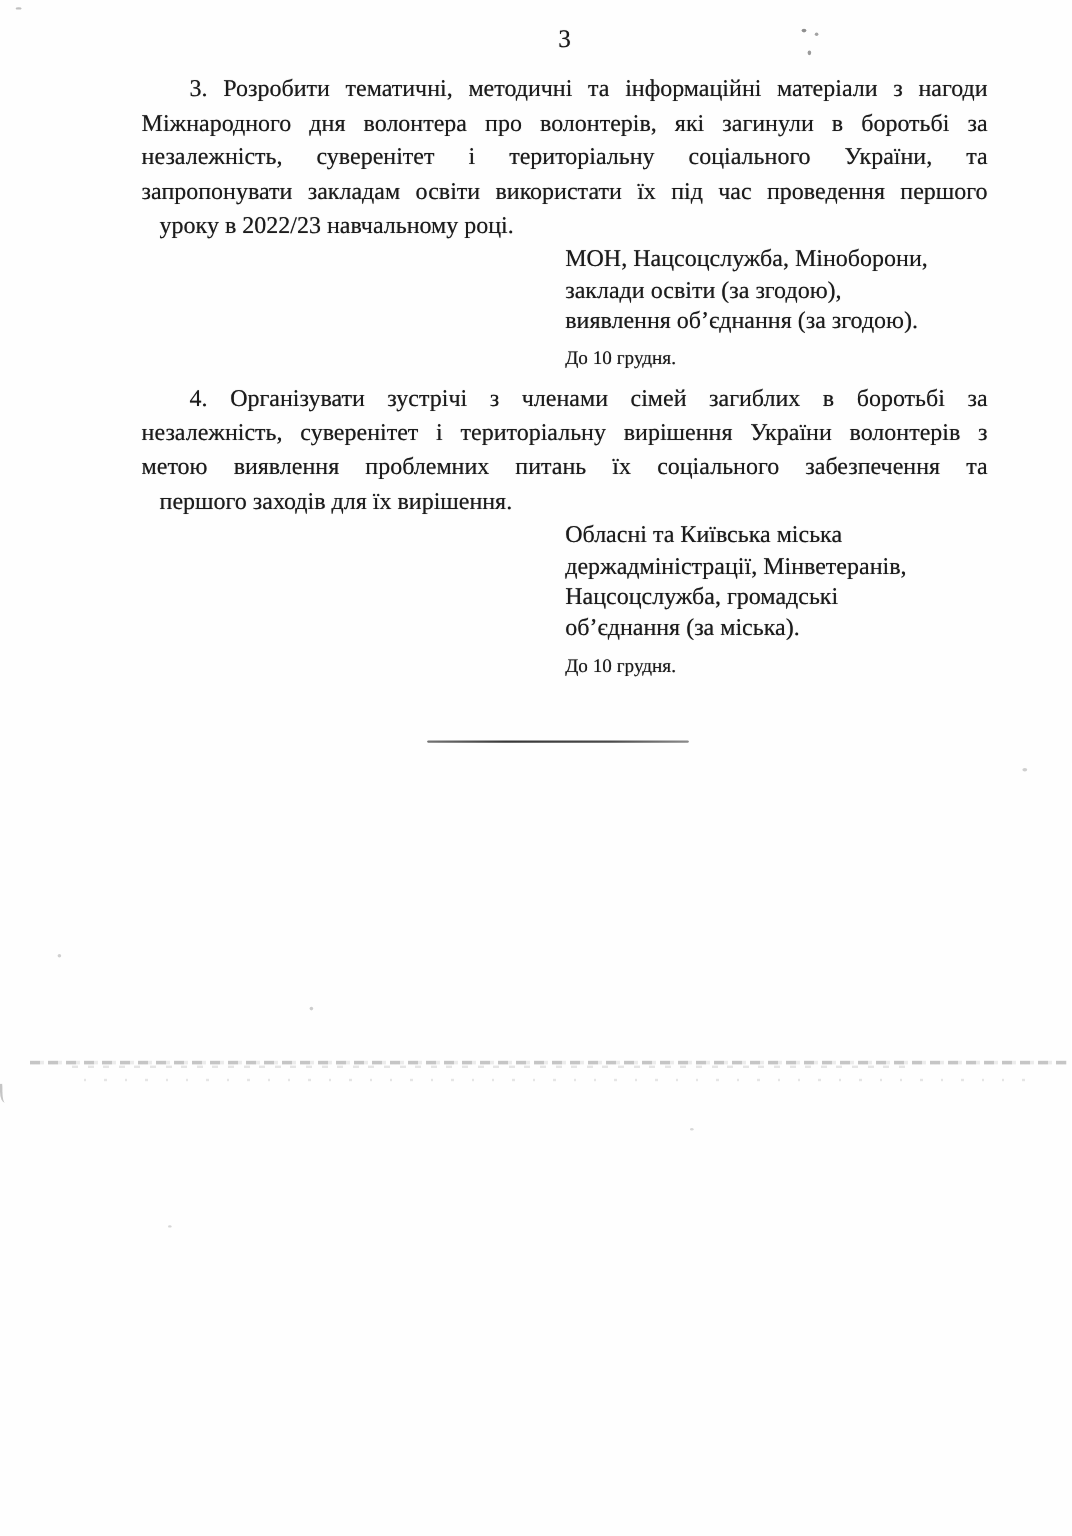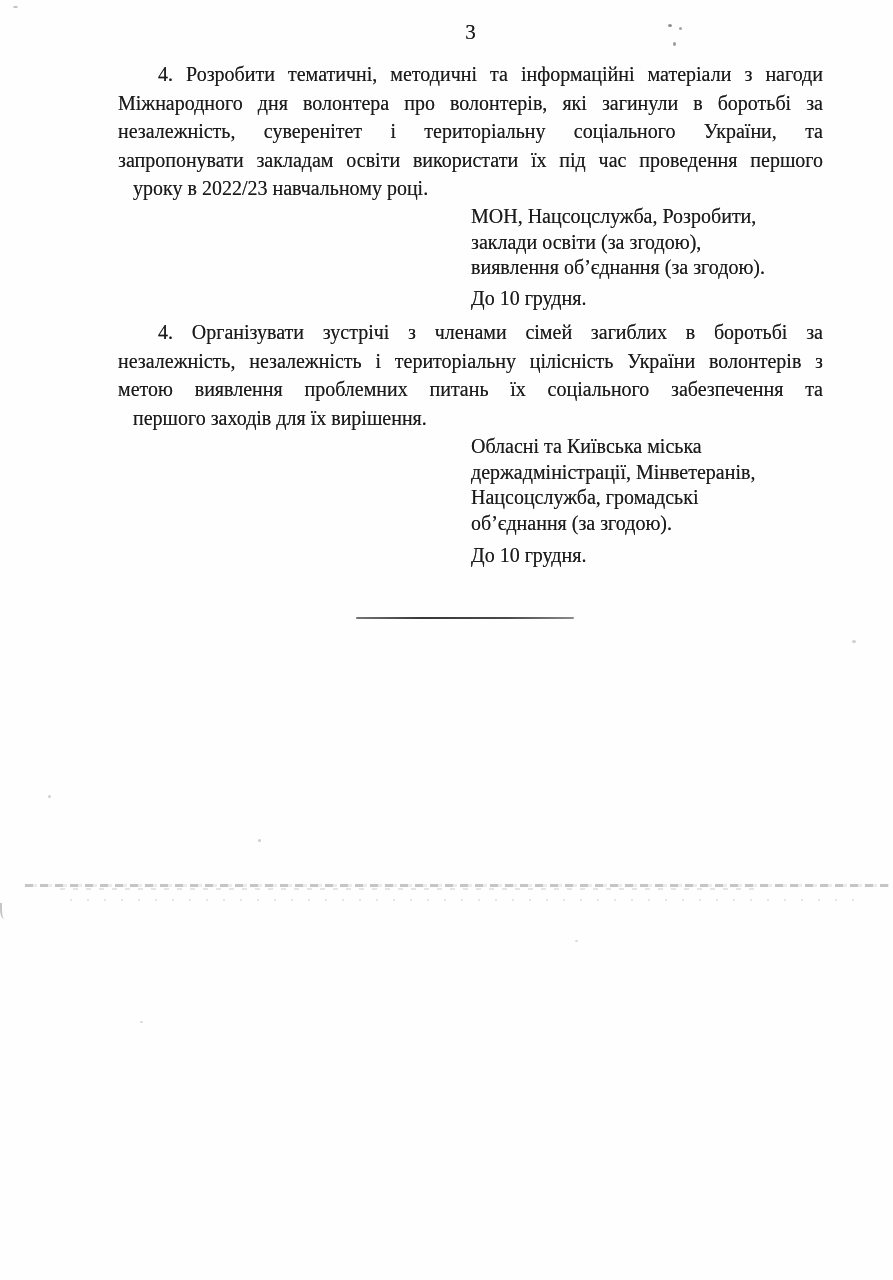--- a/index.html
+++ b/index.html
@@ -56,21 +56,21 @@
     font-size: 20px;
     line-height: 25.5px;
     text-align: left;
   }
   .resp-1 { top: 204px; }
   .resp-2 { top: 434px; }
   .deadline {
     position: absolute;
     left: 471px;
     width: 300px;
-    font-size: 20px;
+    font-size: 16px;
     line-height: 25px;
     text-align: left;
   }
   .deadline-1 { top: 286px; }
   .deadline-2 { top: 543px; }
   .separator-line {
     position: absolute;
     top: 617px;
     left: 356px;
     width: 218px;
@@ -138,47 +138,47 @@
   }
 </style>
 </head>
 <body>
 
 <div class="sheet">
 
   <div class="page-number txt">3</div>
 
   <div class="content-para para-3 txt">
-    <div class="jl jl-first">4. Розробити тематичні, методичні та інформаційні матеріали з нагоди</div>
+    <div class="jl jl-first">3. Розробити тематичні, методичні та інформаційні матеріали з нагоди</div>
     <div class="jl">Міжнародного дня волонтера про волонтерів, які загинули в боротьбі за</div>
     <div class="jl">незалежність, суверенітет і територіальну соціального України, та</div>
     <div class="jl">запропонувати закладам освіти використати їх під час проведення першого</div>
     <div class="jl-last">уроку в 2022/23 навчальному році.</div>
   </div>
 
   <div class="resp-block resp-1 txt">
-    <div>МОН, Нацсоцслужба, Розробити,</div>
+    <div>МОН, Нацсоцслужба, Міноборони,</div>
     <div>заклади освіти (за згодою),</div>
     <div>виявлення об’єднання (за згодою).</div>
   </div>
 
   <div class="deadline deadline-1 txt">До 10 грудня.</div>
 
   <div class="content-para para-4 txt">
     <div class="jl jl-first">4. Організувати зустрічі з членами сімей загиблих в боротьбі за</div>
-    <div class="jl">незалежність, незалежність і територіальну цілісність України волонтерів з</div>
+    <div class="jl">незалежність, суверенітет і територіальну вирішення України волонтерів з</div>
     <div class="jl">метою виявлення проблемних питань їх соціального забезпечення та</div>
     <div class="jl-last">першого заходів для їх вирішення.</div>
   </div>
 
   <div class="resp-block resp-2 txt">
     <div>Обласні та Київська міська</div>
     <div>держадміністрації, Мінветеранів,</div>
     <div>Нацсоцслужба, громадські</div>
-    <div>об’єднання (за згодою).</div>
+    <div>об’єднання (за міська).</div>
   </div>
 
   <div class="deadline deadline-2 txt">До 10 грудня.</div>
 
   <div class="separator-line"></div>
 
   <div class="scan-band-1"></div>
   <div class="scan-band-1b"></div>
   <div class="scan-band-2"></div>
   <div class="edge-mark"></div>

